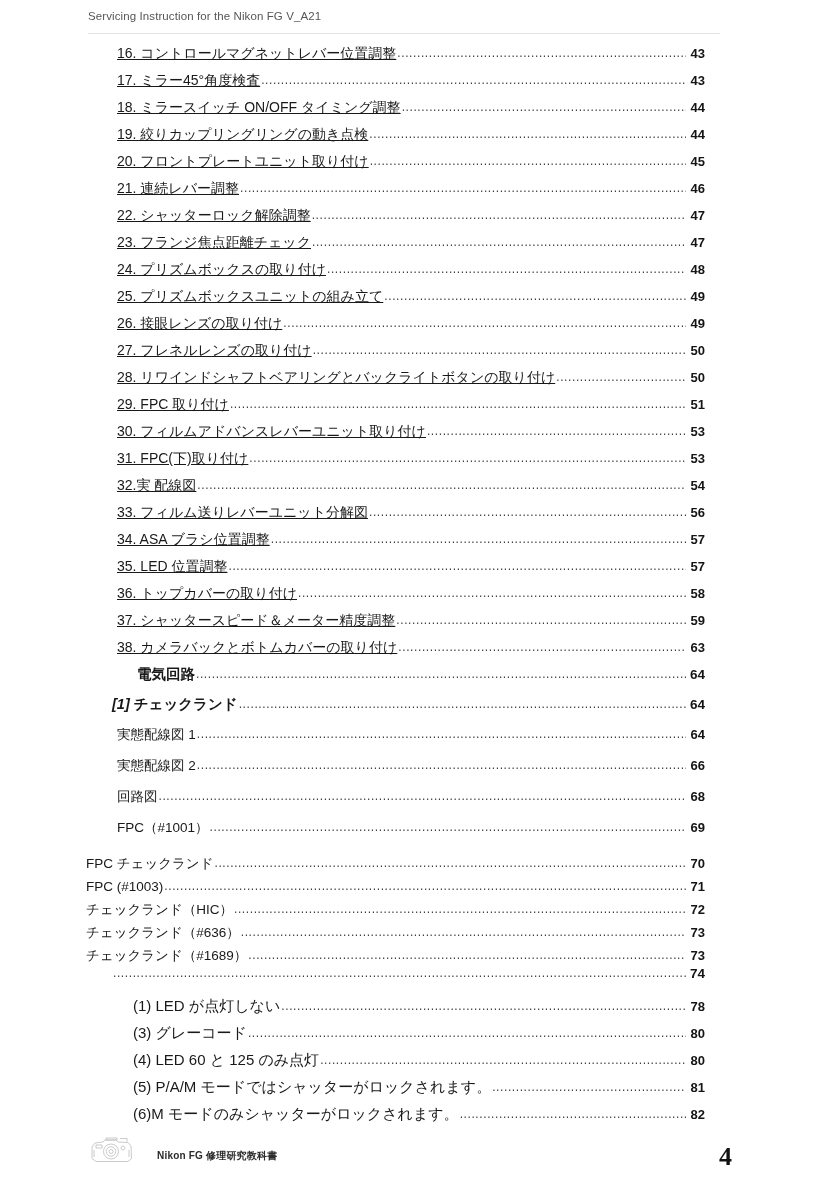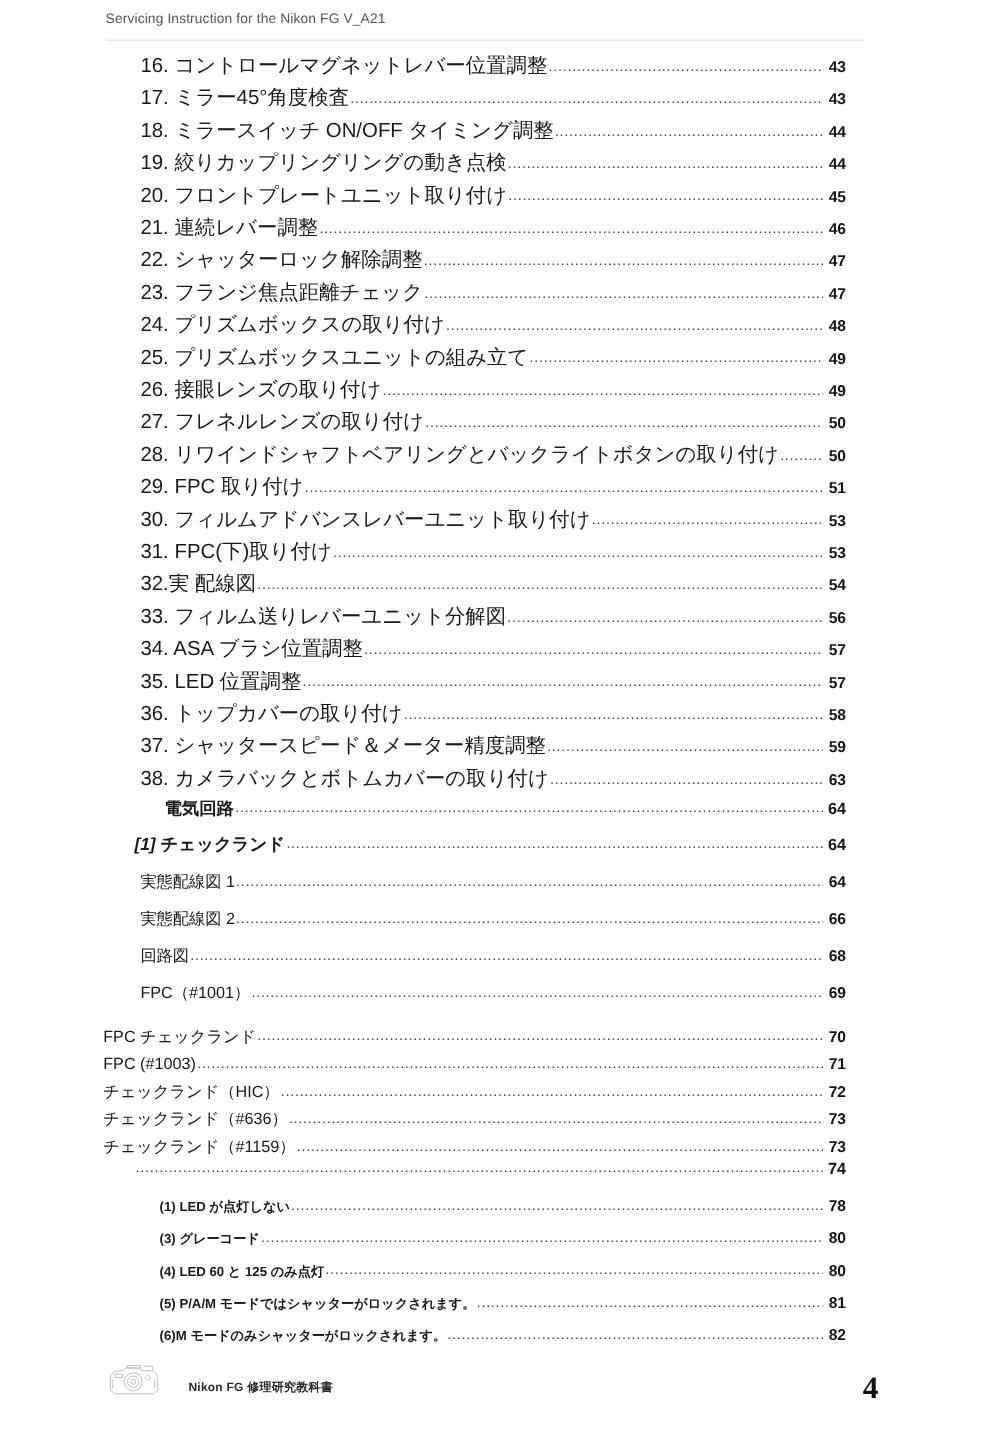--- a/index.html
+++ b/index.html
@@ -88,38 +88,38 @@
     font-size: 13px;
     line-height: 1;
     color: #141414;
     font-weight: 700;
     text-align: right;
     min-width: 18px;
   }
 
   
   .lv-num        { padding-left: 117px; }
-  .lv-num .toc-label { font-size: 17px; }
+  .lv-num .toc-label { font-size: 14px; text-decoration: underline; }
 
   .lv-h1         { padding-left: 97px;  height: 30px; }
   .lv-h1 .toc-label { font-weight: 700; font-size: 14.5px; margin-left: 40px; }
   .lv-h1 .toc-page  { font-weight: 700; font-size: 13.5px; }
 
   .lv-h2         { padding-left: 112px; height: 31px; }
   .lv-h2 .toc-label { font-weight: 700; font-size: 14.5px; }
   .lv-h2 .toc-page  { font-weight: 700; font-size: 13.5px; }
 
   .lv-sub        { padding-left: 117px; height: 31px; justify-content: space-between; }
   .lv-sub .toc-label { font-size: 13.5px; }
 
   .lv-sub-tight  { padding-left: 86px; height: 23px; align-items: center; }
   .lv-sub-tight .toc-label { font-size: 13.5px; }
 
   .lv-item       { padding-left: 133px; height: 27px; }
-  .lv-item .toc-label { font-size: 11px; font-weight: bold; }
+  .lv-item .toc-label { font-size: 15px; }
 
   .ital {
     font-style: italic;
     font-weight: 700;
   }
 
   
   .footer {
     position: absolute;
     left: 0;
@@ -330,21 +330,21 @@
         <span class="toc-label">チェックランド（HIC）</span>
         <span class="toc-dots">...................................................................................................................................................................................................................................................................</span>
         <span class="toc-page">72</span>
       </div>
       <div class="toc-row lv-sub-tight">
         <span class="toc-label">チェックランド（#636）</span>
         <span class="toc-dots">...................................................................................................................................................................................................................................................................</span>
         <span class="toc-page">73</span>
       </div>
       <div class="toc-row lv-sub-tight">
-        <span class="toc-label">チェックランド（#1159）</span>
+        <span class="toc-label">チェックランド（#1689）</span>
         <span class="toc-dots">...................................................................................................................................................................................................................................................................</span>
         <span class="toc-page">73</span>
       </div>
       <div class="toc-row lv-h2">
         <span class="toc-dots">...................................................................................................................................................................................................................................................................</span>
         <span class="toc-page">74</span>
       </div>
       <div class="toc-row lv-item">
         <span class="toc-label">(1) LED が点灯しない</span>
         <span class="toc-dots">...................................................................................................................................................................................................................................................................</span>

